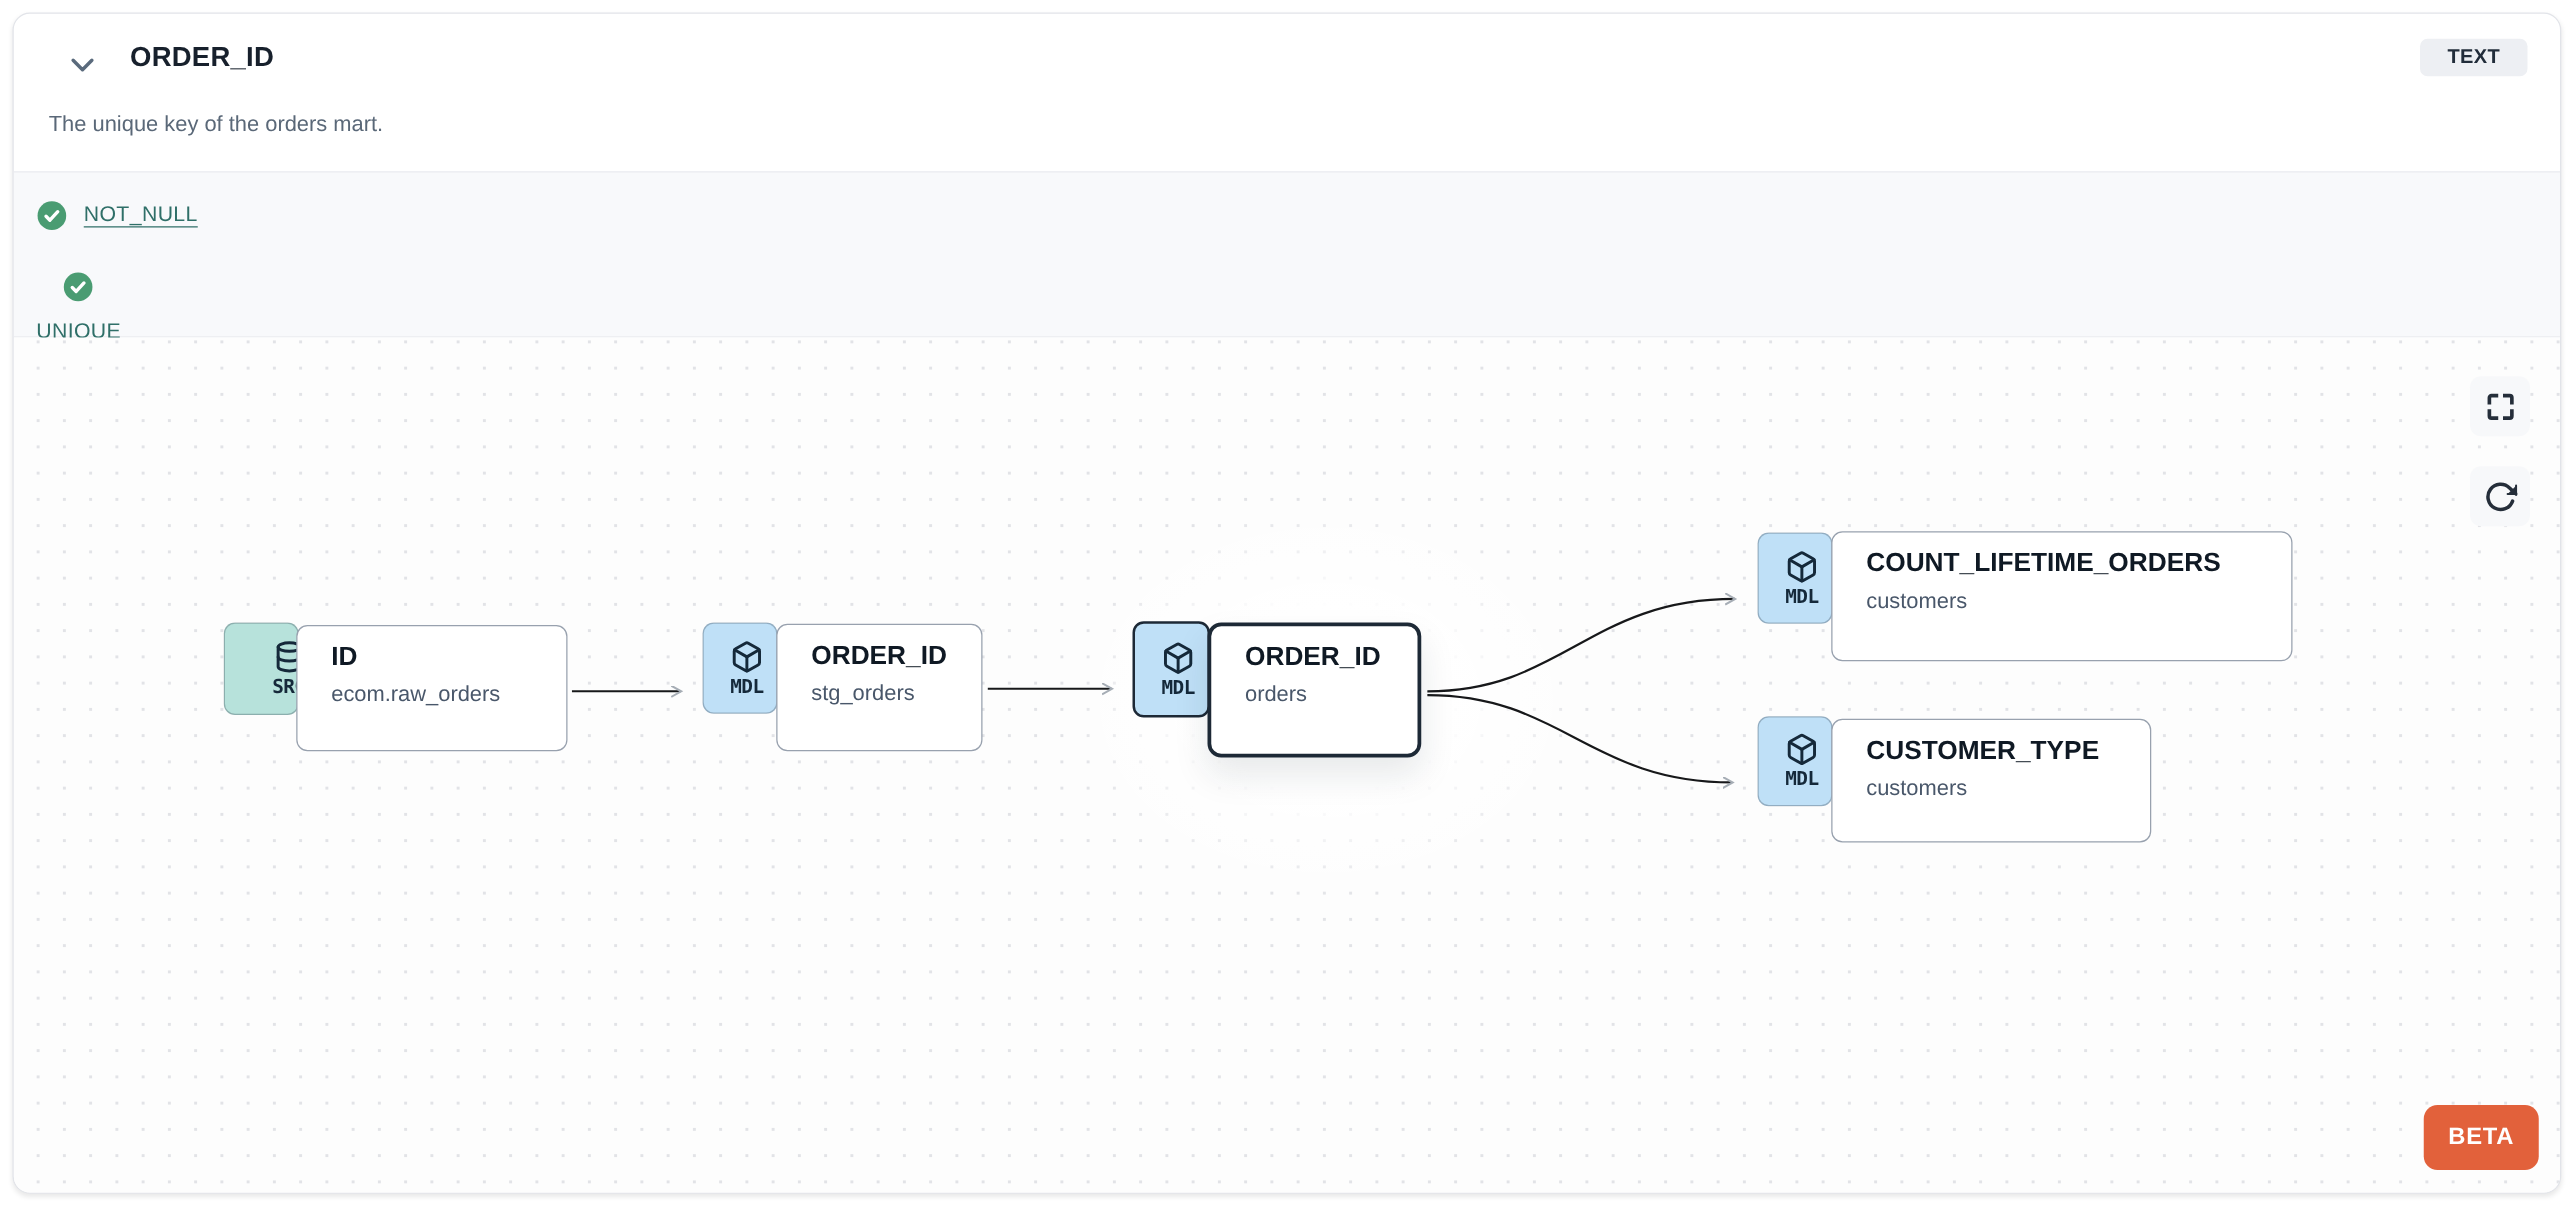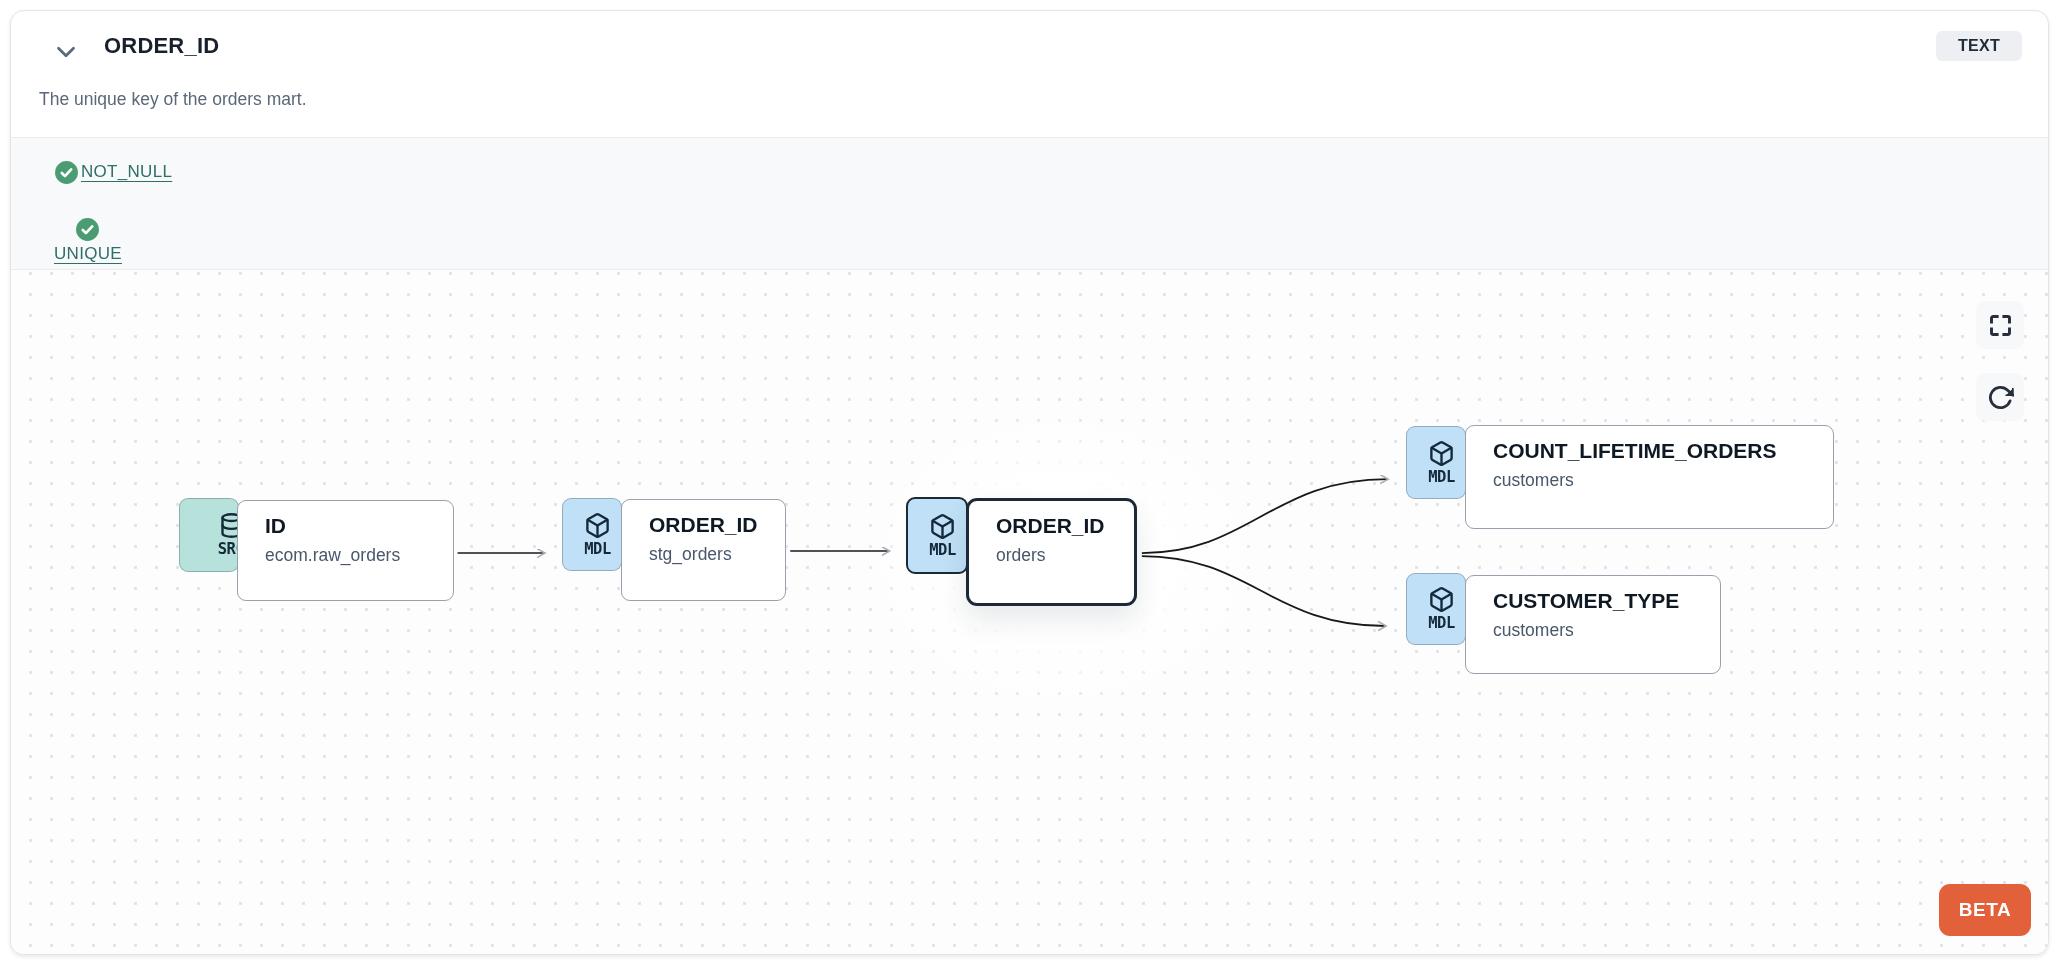--- a/index.html
+++ b/index.html
@@ -15,22 +15,22 @@
   .hdr-title { position:absolute; left:93px; top:22px; font-size:22px; font-weight:700;
     color:#17202c; letter-spacing:0.2px; }
   .type-badge { position:absolute; right:26px; top:20px; background:#edeff3;
     color:#212c3a; font-size:16px; font-weight:600; padding:6px 22px;
     border-radius:6px; letter-spacing:0.3px; }
   .hdr-desc { position:absolute; left:28px; top:78px; font-size:17.5px; color:#5a6878; }
 
   
   .tests { position:absolute; left:0; top:126px; width:100%; height:133px;
     background:#f8f9fb; border-top:1px solid #eaecef; border-bottom:1px solid #eaecef; }
-  .test-row { position:absolute; left:43px; height:26px; display:flex;
-    align-items:center; gap:2px; }
+  .test-row { position:absolute; left:18px; height:26px; display:flex;
+    align-items:center; gap:13px; }
   .test-row.r0 { top:21px; } .test-row.r1 { top:79px;flex-direction:column; }
   .check { width:25px; height:25px; flex:0 0 25px; }
   .test-link { font-size:17px; font-weight:500; color:#2f6f68; letter-spacing:0.3px;
     text-decoration:underline; text-underline-offset:4px; }
 
   
   .canvas { position:absolute; left:0; top:259px; width:100%; height:686px;
     background:#fdfdfd;
     background-image:radial-gradient(circle, #e2e3e7 1.4px, transparent 1.5px);
     background-size:21px 21px; background-position:9px 14px; }

